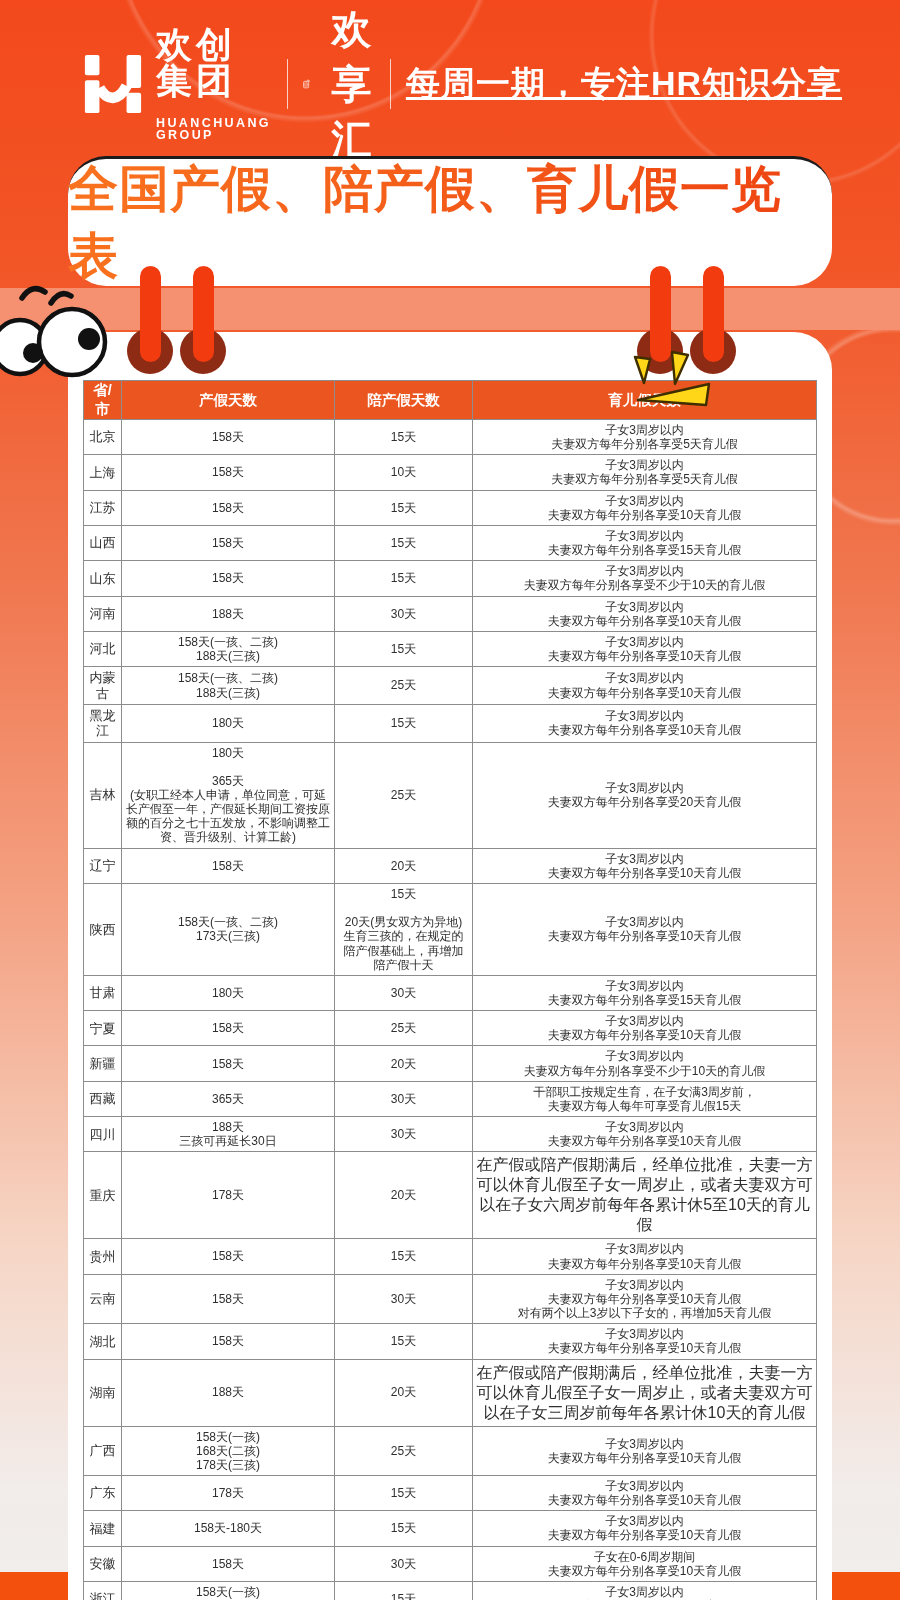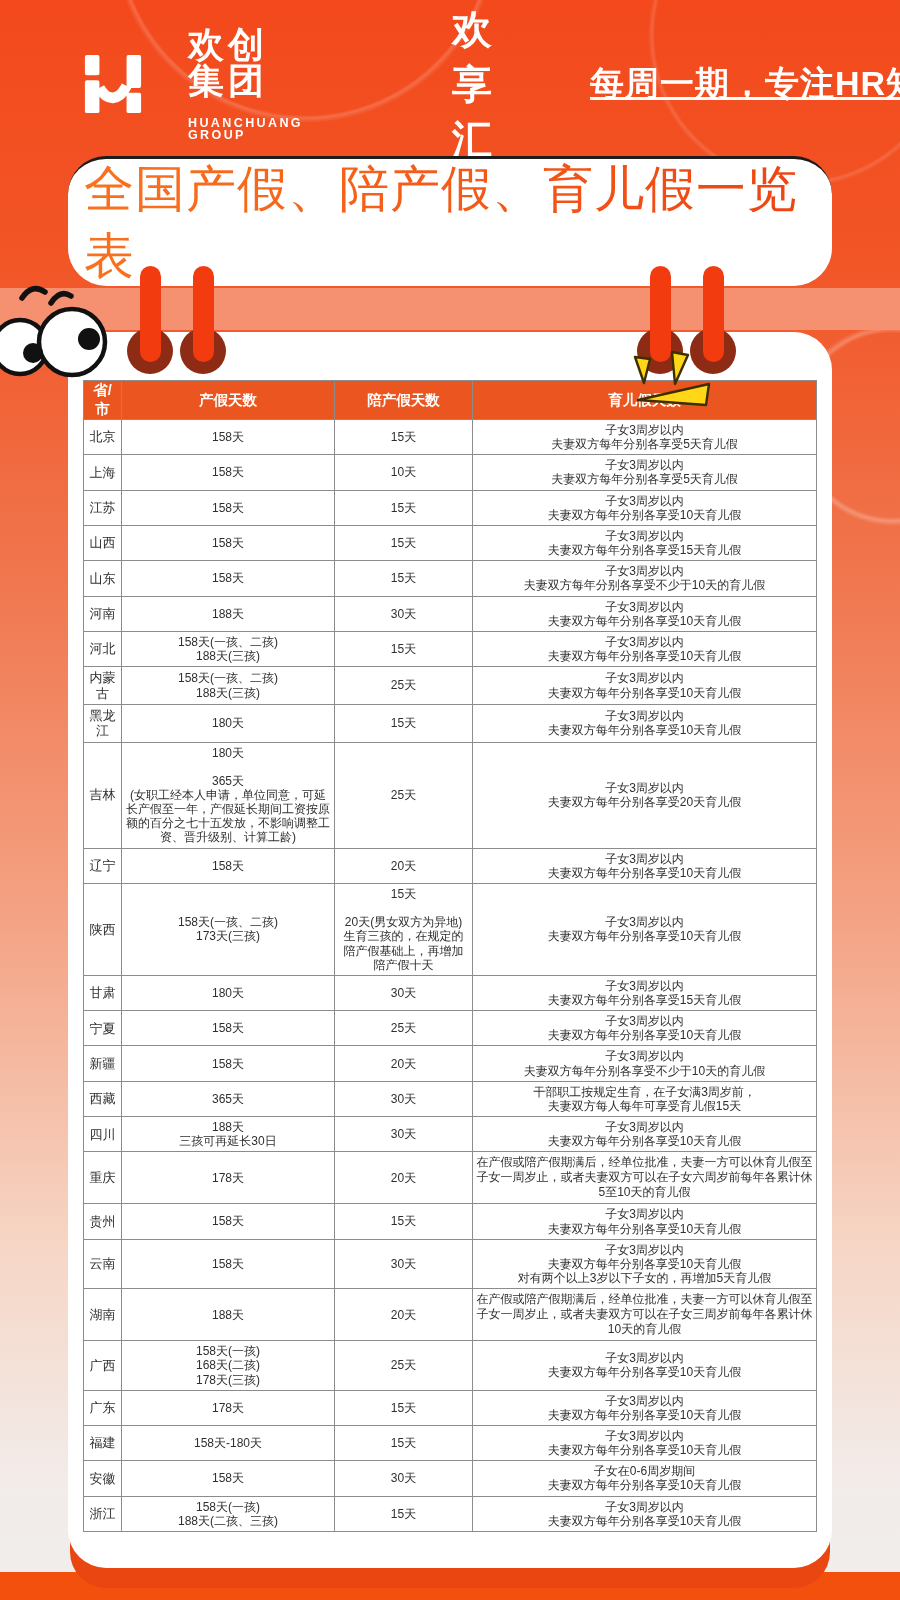--- a/index.html
+++ b/index.html
@@ -10,35 +10,35 @@
   .bg{position:absolute;inset:0;
     background:
       radial-gradient(circle 190px at 305px -70px, rgba(255,255,255,0) 185px, rgba(255,255,255,.18) 188px, rgba(255,255,255,0) 193px),
       radial-gradient(circle 150px at 800px 35px, rgba(255,255,255,0) 145px, rgba(255,255,255,.14) 148px, rgba(255,255,255,0) 152px),
       radial-gradient(circle 100px at 893px 425px, rgba(255,255,255,0) 92px, rgba(255,255,255,.25) 96px, rgba(255,255,255,0) 101px),
       linear-gradient(180deg,#f3491c 0%,#f25526 16%,#f0764e 36%,#f4a486 58%,#f6d6c6 78%,#f2ecea 93%,#f0eeec 100%);}
   .bottom-bar{position:absolute;left:0;top:1572px;width:900px;height:28px;background:#f3500e;}
   .ribbon{position:absolute;left:0;top:288px;width:900px;height:42px;background:#f59070;}
 
   
-  .brand-row{position:absolute;left:82px;top:44px;width:760px;height:80px;display:flex;align-items:center;color:#fff;gap:32px;}
+  .brand-row{position:absolute;left:82px;top:44px;width:760px;height:80px;display:flex;align-items:center;color:#fff;}
   .logo-mark{width:62px;height:62px;flex:0 0 auto;}
   .brand-text{margin-left:12px;line-height:1;}
   .brand-cn{font-size:36px;font-weight:800;letter-spacing:4px;}
   .brand-en{font-size:12.5px;letter-spacing:2.4px;margin-top:18px;font-weight:600;}
   .v-div{width:2px;height:50px;background:rgba(255,255,255,.75);margin:0 16px;}
   .scroll-ic{width:52px;height:62px;}
   .product-name{font-size:40px;font-weight:800;letter-spacing:2px;margin-left:21px;}
   .tagline{font-size:34px;font-weight:600;letter-spacing:1px;white-space:nowrap;text-decoration:underline;}
 
   
   .title-banner{position:absolute;left:68px;top:156px;width:764px;height:130px;background:#fff;
     border-radius:38px;border-top:3.5px solid #1c1c1c;box-sizing:border-box;z-index:3;
     display:flex;align-items:center;justify-content:center;}
-  .title-banner h1{margin:16px;font-size:50px;font-weight:400;letter-spacing:1px;
+  .title-banner h1{margin:0;font-size:50px;font-weight:700;letter-spacing:1px;
     background:linear-gradient(100deg,#f9731f 0%,#ee4212 100%);
     -webkit-background-clip:text;background-clip:text;color:transparent;}
 
   
   .pin{position:absolute;width:46px;height:108px;top:266px;z-index:4;}
   .pin .base{position:absolute;left:0;top:62px;width:46px;height:46px;border-radius:50%;background:#8e2b14;}
   .pin .bar{position:absolute;left:12.5px;top:0;width:21px;height:96px;border-radius:11px;background:#f23c10;}
   .pin1{left:127px;} .pin2{left:180px;} .pin3{left:637px;} .pin4{left:690px;}
 
   
@@ -48,21 +48,21 @@
   
   .table-card{position:absolute;left:68px;top:332px;width:764px;z-index:2;background:#fff;
     border-radius:38px;box-shadow:0 22px 0 -2px #e94612;padding:48px 15px 36px 15px;box-sizing:border-box;}
   table.leave{border-collapse:collapse;width:733px;table-layout:fixed;border:1.5px solid #5f5f5f;}
   col.c-prov{width:38px;} col.c-mat{width:213px;} col.c-pat{width:138px;} col.c-par{width:344px;}
   table.leave th{background:#eb5620;color:#fff;font-size:14.5px;font-weight:700;height:28px;
     border:1px solid #8c8c8c;padding:0 2px;}
   table.leave td{border:1px solid #8c8c8c;color:#2f2f2f;font-size:12px;line-height:1.18;
     text-align:center;vertical-align:middle;padding:3px 4px;white-space:pre-line;}
   table.leave td.prov{font-size:13px;padding:3px 0;}
-  table.leave td.dense{font-size:12px;padding:3px 2px;line-height:1.25;}
+  table.leave td.dense{font-size:16px;padding:3px 2px;line-height:1.25;}
 </style>
 </head>
 <body>
 
 <div class="poster">
   <div class="bg"></div>
   <div class="ribbon"></div>
   <div class="bottom-bar"></div>
 
   <header class="brand-row">
@@ -285,20 +285,27 @@
           </tr>
           <tr>
             <td class="prov">云南</td>
             <td>158天</td>
             <td>30天</td>
             <td>子女3周岁以内
 夫妻双方每年分别各享受10天育儿假
 对有两个以上3岁以下子女的，再增加5天育儿假</td>
           </tr>
           <tr>
+            <td class="prov">湖北</td>
+            <td>158天</td>
+            <td>15天</td>
+            <td>子女3周岁以内
+夫妻双方每年分别各享受10天育儿假</td>
+          </tr>
+          <tr>
             <td class="prov">湖南</td>
             <td>188天</td>
             <td>20天</td>
             <td class="dense">在产假或陪产假期满后，经单位批准，夫妻一方可以休育儿假至子女一周岁止，或者夫妻双方可以在子女三周岁前每年各累计休10天的育儿假</td>
           </tr>
           <tr>
             <td class="prov">广西</td>
             <td>158天(一孩)
 168天(二孩)
 178天(三孩)</td>

